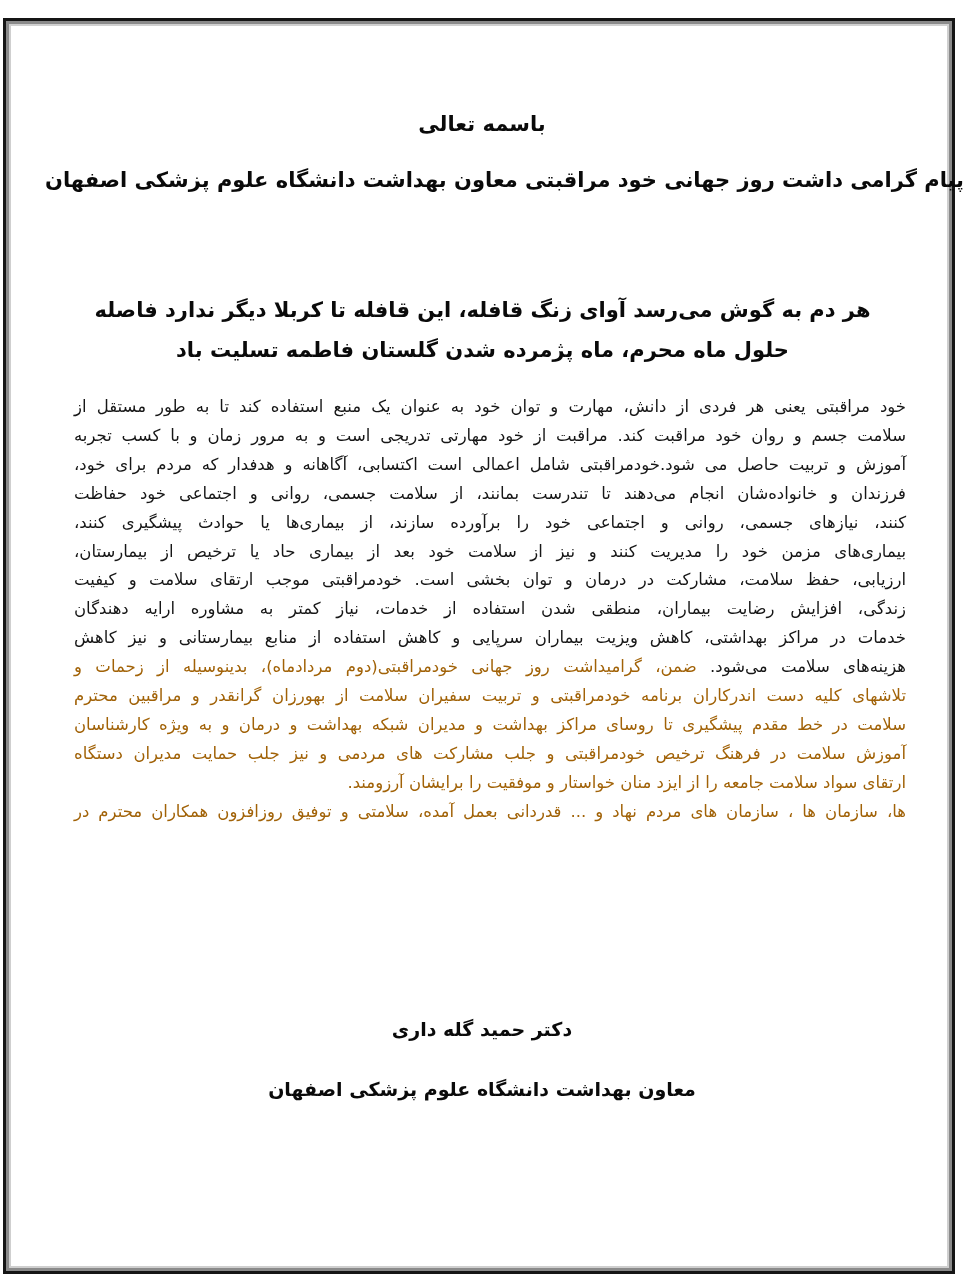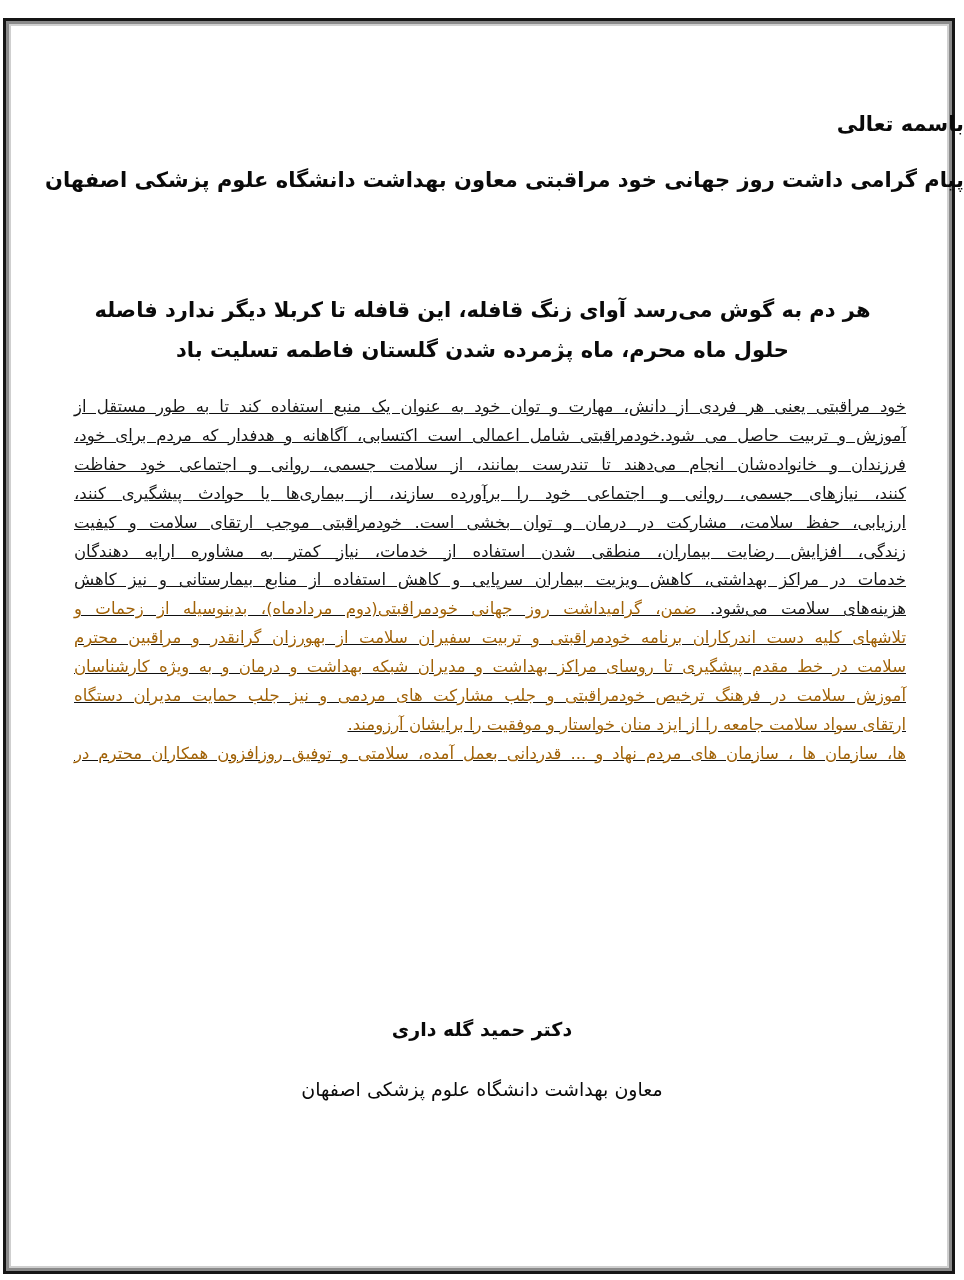--- a/index.html
+++ b/index.html
@@ -31,20 +31,21 @@
     top: 0;
     width: 964px;
     height: 1280px;
     direction: rtl;
   }
   .bismillah {
     position: absolute;
     top: 112px;
     left: 0;
     width: 964px;
+    text-align: center;
     font-weight: bold;
     font-size: 21px;
     color: #0a0a0a;
   }
   .title {
     position: absolute;
     top: 168px;
     left: 0;
     width: 964px;
     text-align: right;
@@ -66,21 +67,20 @@
   .verse .line { display: block; text-align: center; }
   .body-text {
     position: absolute;
     top: 393px;
     left: 74px;
     width: 832px;
     text-align: justify;
     text-align-last: right;
     font-size: 16.5px;
     line-height: 28.9px;
-    text-decoration: underline;
   }
   .body-text .line {
     display: block;
     text-align: justify;
     text-align-last: justify;
     white-space: nowrap;
   }
   .body-text .line.last {
     text-align-last: right;
   }
@@ -95,44 +95,46 @@
     font-weight: bold;
     font-size: 19px;
     color: #0a0a0a;
   }
   .signature-role {
     position: absolute;
     top: 1078px;
     left: 0;
     width: 964px;
     text-align: center;
-    font-weight: normal;
+    font-weight: bold;
     font-size: 19px;
     color: #0a0a0a;
   }
 </style>
 </head>
 <body>
 
 <div class="frame"></div>
 
 <div class="page">
   <div class="bismillah">باسمه تعالی</div>
   <div class="title">پیام گرامی داشت روز جهانی خود مراقبتی معاون بهداشت دانشگاه علوم پزشکی اصفهان</div>
 
   <div class="verse">
     <span class="line">هر دم به گوش می‌رسد آوای زنگ قافله، این قافله تا کربلا دیگر ندارد فاصله</span>
     <span class="line">حلول ماه محرم، ماه پژمرده شدن گلستان فاطمه تسلیت باد</span>
   </div>
 
   <div class="body-text">
     <span class="line dark">خود مراقبتی یعنی هر فردی از دانش، مهارت و توان خود به عنوان یک منبع استفاده کند تا به طور مستقل از</span>
+    <span class="line dark">سلامت جسم و روان خود مراقبت کند. مراقبت از خود مهارتی تدریجی است و به مرور زمان و با کسب تجربه</span>
     <span class="line dark">آموزش و تربیت حاصل می شود.خودمراقبتی شامل اعمالی است اکتسابی، آگاهانه و هدفدار که مردم برای خود،</span>
     <span class="line dark">فرزندان و خانواده‌شان انجام می‌دهند تا تندرست بمانند، از سلامت جسمی، روانی و اجتماعی خود حفاظت</span>
     <span class="line dark">کنند، نیازهای جسمی، روانی و اجتماعی خود را برآورده سازند، از بیماری‌ها یا حوادث پیشگیری کنند،</span>
+    <span class="line dark">بیماری‌های مزمن خود را مدیریت کنند و نیز از سلامت خود بعد از بیماری حاد یا ترخیص از بیمارستان،</span>
     <span class="line dark">ارزیابی، حفظ سلامت، مشارکت در درمان و توان بخشی است. خودمراقبتی موجب ارتقای سلامت و کیفیت</span>
     <span class="line dark">زندگی، افزایش رضایت بیماران، منطقی شدن استفاده از خدمات، نیاز کمتر به مشاوره ارایه دهندگان</span>
     <span class="line dark">خدمات در مراکز بهداشتی، کاهش ویزیت بیماران سرپایی و کاهش استفاده از منابع بیمارستانی و نیز کاهش</span>
     <span class="line"><span class="dark">هزینه‌های سلامت می‌شود.</span><span class="gray"> ضمن، گرامیداشت روز جهانی خودمراقبتی(دوم مردادماه)، بدینوسیله از زحمات و</span></span>
     <span class="line gray">تلاشهای کلیه دست اندرکاران برنامه خودمراقبتی و  تربیت سفیران سلامت از بهورزان گرانقدر و مراقبین محترم</span>
     <span class="line gray">سلامت در خط مقدم پیشگیری تا روسای مراکز بهداشت و مدیران  شبکه بهداشت و درمان و به ویژه کارشناسان</span>
     <span class="line gray">آموزش سلامت در فرهنگ ترخیص خودمراقبتی و جلب مشارکت های مردمی و نیز جلب حمایت مدیران دستگاه</span>
     <span class="line gray last">ارتقای سواد سلامت جامعه را از ایزد منان خواستار و موفقیت را برایشان آرزومند.</span>
     <span class="line gray">ها، سازمان ها ، سازمان های مردم نهاد و ... قدردانی بعمل آمده، سلامتی و توفیق روزافزون همکاران محترم در</span>
   </div>

